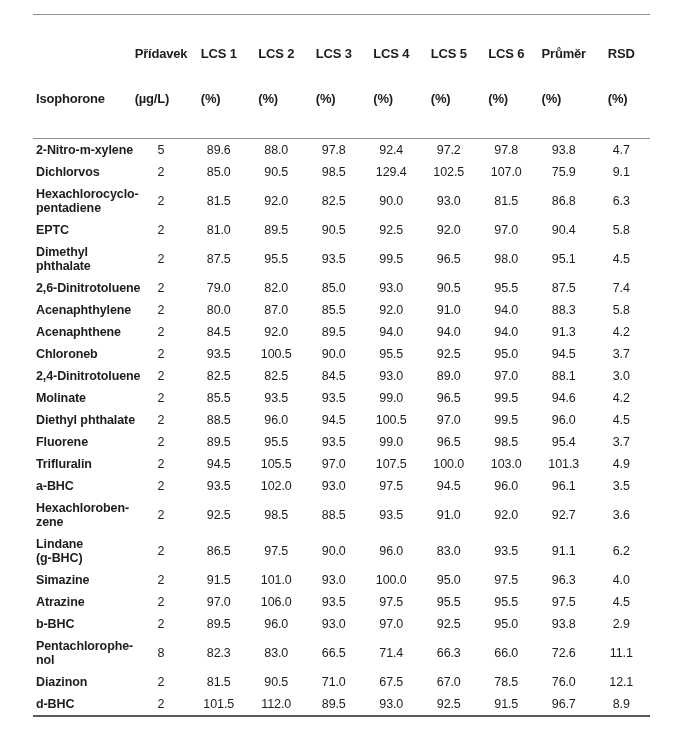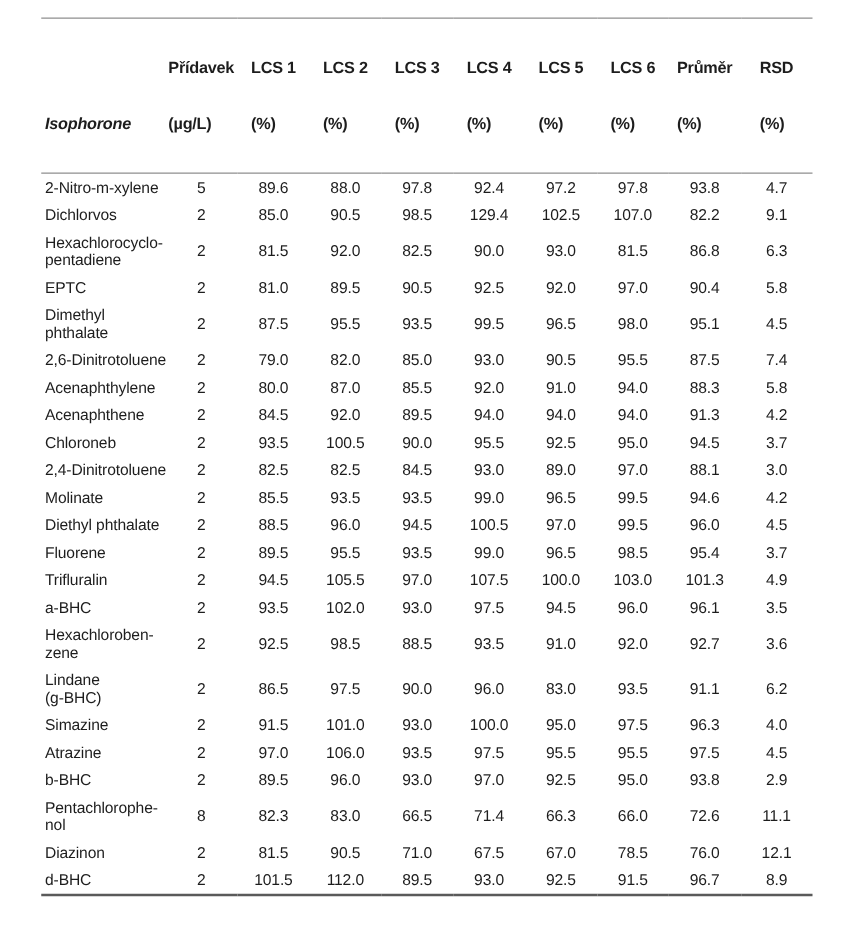--- a/index.html
+++ b/index.html
@@ -39,35 +39,35 @@
     vertical-align: bottom;
     text-align: center;
     letter-spacing: -0.2px;
   }
   th .hgroup {
     display: inline-block;
     text-align: left;
     white-space: pre;
   }
   th .hline { display: block; }
-  th.first-col { text-align: left; padding-left: 3px; font-style: italic; }
+  th.first-col { text-align: left; padding-left: 3px; }
   td {
     font-size: 12.5px;
     font-weight: 500;
     line-height: 14px;
     padding: 4px 0;
     text-align: center;
     vertical-align: middle;
     letter-spacing: -0.1px;
   }
   td.name {
     text-align: left;
     padding-left: 3px;
     white-space: pre;
-    font-weight: 400;
+    font-weight: 700;
   }
 </style>
 </head>
 <body>
 
 <div class="table-wrap">
   <table class="qc">
     <colgroup>
       <col style="width:99px">
       <col style="width:58px">
@@ -159,21 +159,21 @@
   </tr>
         <tr>
     <td class="name">Dichlorvos</td>
     <td>2</td>
     <td>85.0</td>
     <td>90.5</td>
     <td>98.5</td>
     <td>129.4</td>
     <td>102.5</td>
     <td>107.0</td>
-    <td>82.2</td>
+    <td>75.9</td>
     <td>9.1</td>
   </tr>
         <tr>
     <td class="name">Hexachlorocyclo-
 pentadiene</td>
     <td>2</td>
     <td>81.5</td>
     <td>92.0</td>
     <td>82.5</td>
     <td>90.0</td>

